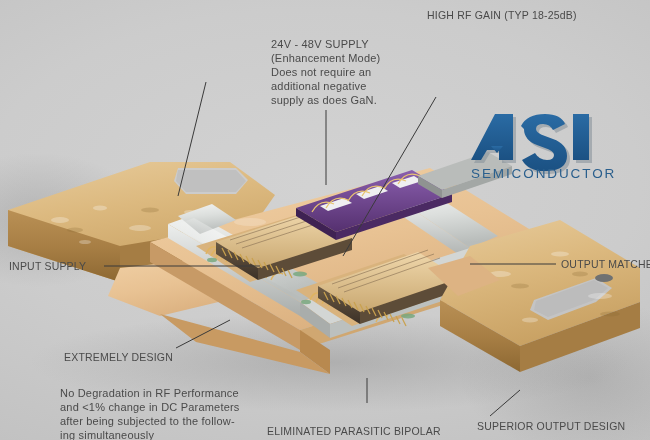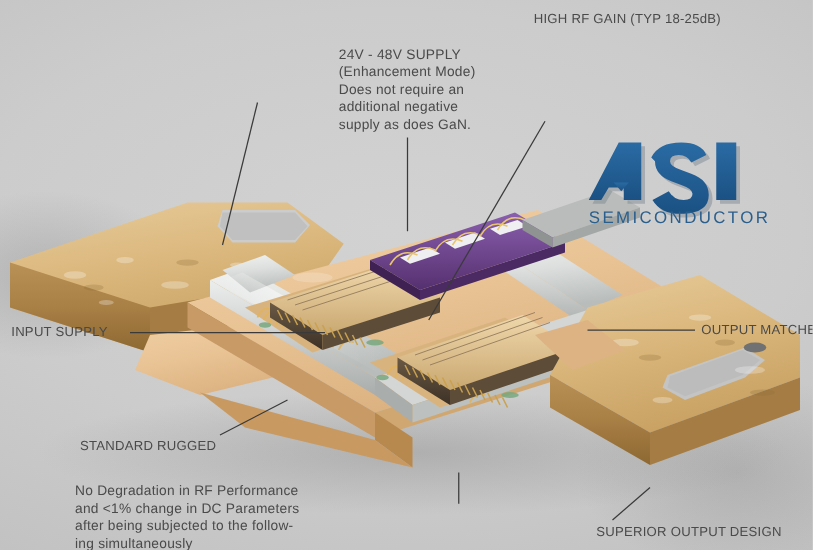--- a/index.html
+++ b/index.html
@@ -373,23 +373,24 @@
 additional negative
 supply as does GaN.</div>
 
   <div class="label cap" style="left:427px;top:10px;">HIGH RF GAIN (TYP 18-25dB)</div>
 
 
   <div class="label cap" style="left:9px;top:261px;">INPUT SUPPLY</div>
 
   <div class="label cap" style="left:561px;top:259px;">OUTPUT MATCHED</div>
 
-  <div class="label cap" style="left:64px;top:352px;">STANDARD RUGGED</div>
+  <div class="label cap" style="left:64px;top:352px;">EXTREMELY DESIGN</div>
 
   <div class="label para" style="left:60px;top:386px;">No Degradation in RF Performance
 and &lt;1% change in DC Parameters
 after being subjected to the follow-
 ing simultaneously</div>
 
+  <div class="label cap" style="left:267px;top:426px;">ELIMINATED PARASITIC BIPOLAR</div>
 
   <div class="label cap" style="left:477px;top:421px;">SUPERIOR OUTPUT DESIGN</div>
 
 </div>
 
 </body></html>

